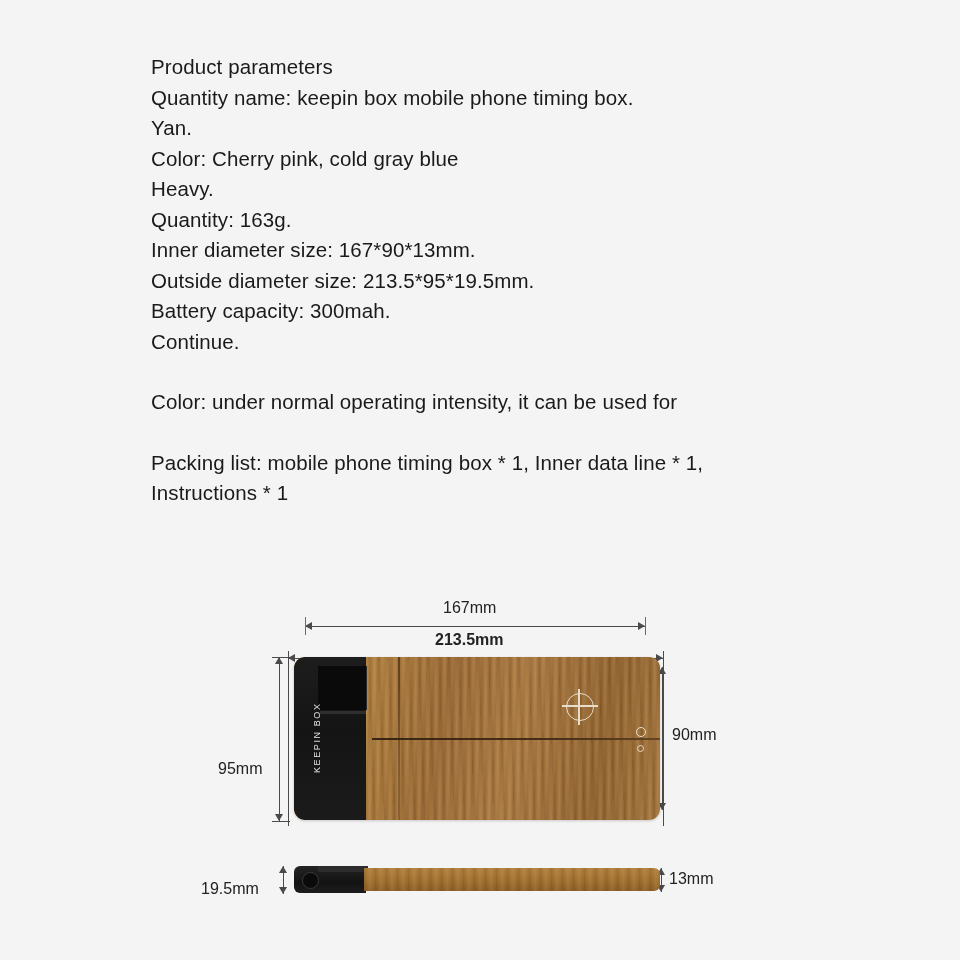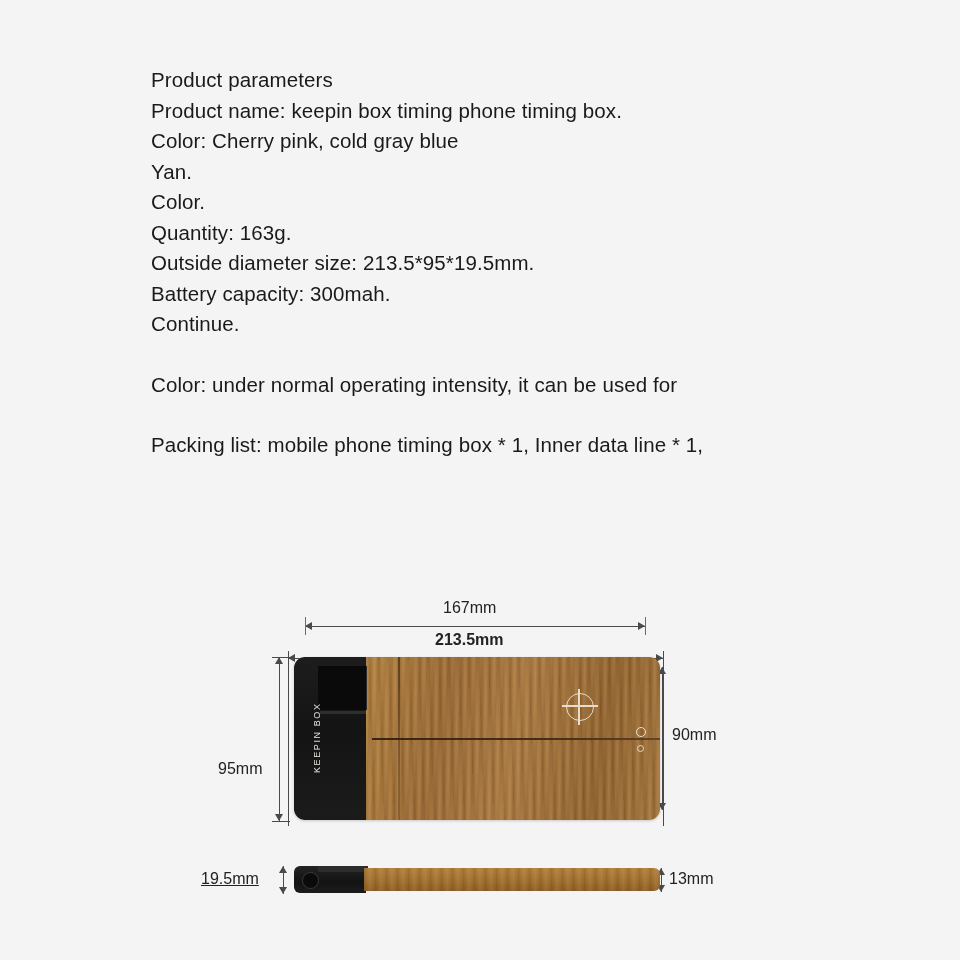--- a/index.html
+++ b/index.html
@@ -17,21 +17,21 @@
     position: relative;
     width: 960px;
     height: 960px;
     background: #f4f4f4;
   }
 
   
   .spec-block {
     position: absolute;
     left: 151px;
-    top: 65px;
+    top: 52px;
     width: 700px;
   }
   .spec-line {
     font-size: 20.5px;
     line-height: 30.5px;
     color: #1a1a1a;
     white-space: pre-wrap;
     letter-spacing: 0.1px;
   }
   .spec-gap {
@@ -245,36 +245,38 @@
     background: #2c2c2c;
   }
 </style>
 </head>
 <body>
 
 <div id="page">
 
   <div class="spec-block">
     <div class="spec-line">Product parameters</div>
-    <div class="spec-line">Product name: keepin box timing phone timing box.</div>
+    <div class="spec-line">Quantity name: keepin box mobile phone timing box.</div>
+    <div class="spec-line">Yan.</div>
     <div class="spec-line">Color: Cherry pink, cold gray blue</div>
-    <div class="spec-line">Yan.</div>
-    <div class="spec-line">Color.</div>
+    <div class="spec-line">Heavy.</div>
     <div class="spec-line">Quantity: 163g.</div>
+    <div class="spec-line">Inner diameter size: 167*90*13mm.</div>
     <div class="spec-line">Outside diameter size: 213.5*95*19.5mm.</div>
     <div class="spec-line">Battery capacity: 300mah.</div>
     <div class="spec-line">Continue.</div>
 
     <div class="spec-gap"></div>
 
     <div class="spec-line">Color: under normal operating intensity, it can be used for</div>
 
     <div class="spec-gap"></div>
 
     <div class="spec-line">Packing list: mobile phone timing box * 1, Inner data line * 1,</div>
+    <div class="spec-line">Instructions * 1</div>
   </div>
 
   <div class="diagram">
 
     <div class="dim-label" style="left:443px; top:14px;">167mm</div>
     <div class="hline" style="left:305px; top:41px; width:340px;"></div>
     <div class="arrow-l" style="left:305px; top:37px;"></div>
     <div class="arrow-r" style="left:638px; top:37px;"></div>
     <div class="tick" style="left:305px; top:32px; height:18px;"></div>
     <div class="tick" style="left:645px; top:32px; height:18px;"></div>
@@ -304,21 +306,21 @@
         <div class="black-slot-line"></div>
         <div class="brand-text">KEEPIN BOX</div>
       </div>
       <div class="wood-seam2"></div>
       <div class="wood-seam"></div>
       <div class="logo-mark"></div>
       <div class="port-dot"></div>
       <div class="port-dot2"></div>
     </div>
 
-    <div class="dim-label" style="left:201px; top:285px;text-decoration:underline;">19.5mm</div>
+    <div class="dim-label" style="left:201px; top:295px;">19.5mm</div>
     <div class="vline" style="left:283px; top:281px; height:28px;"></div>
     <div class="arrow-u" style="left:279px; top:281px;"></div>
     <div class="arrow-d" style="left:279px; top:302px;"></div>
 
     <div class="dim-label" style="left:669px; top:285px;">13mm</div>
     <div class="vline" style="left:661px; top:283px; height:24px;"></div>
     <div class="arrow-u" style="left:657px; top:283px;"></div>
     <div class="arrow-d" style="left:657px; top:300px;"></div>
 
     <div class="product-side">

